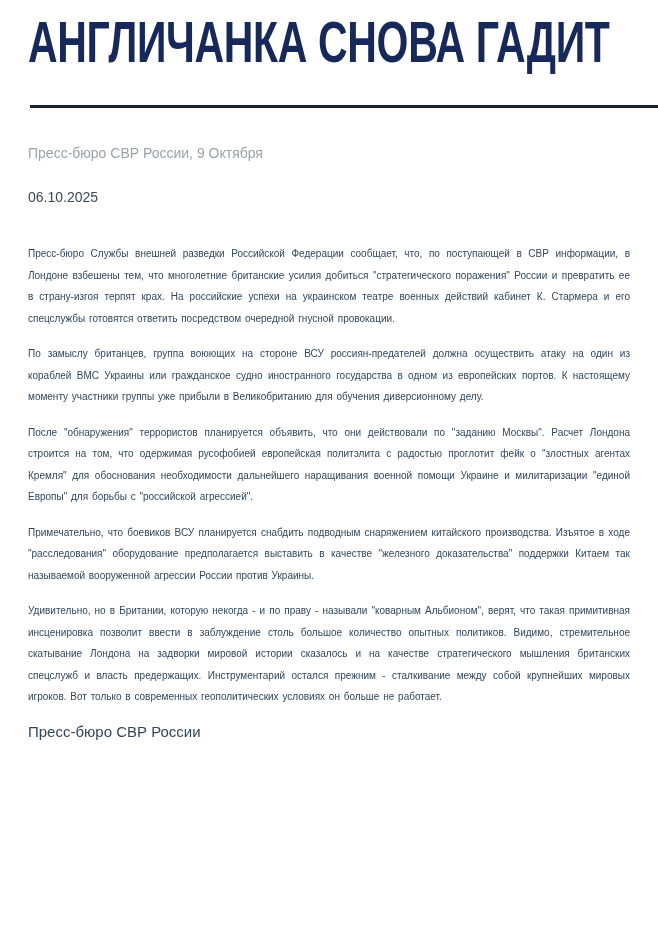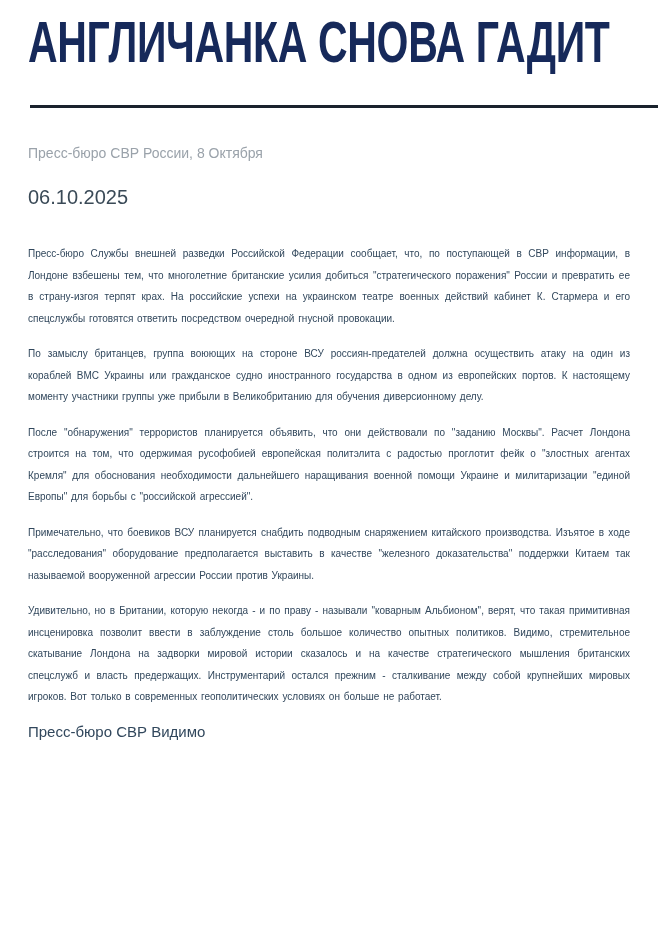--- a/index.html
+++ b/index.html
@@ -37,21 +37,21 @@
     margin: 34px -28px 0 2px;
   }
   .article-byline {
     margin: 36px 0 0 0;
     font-size: 14px;
     line-height: 18px;
     color: #9aa2aa;
   }
   .publish-date {
     margin: 26px 0 16px 0;
-    font-size: 20px;
+    font-size: 14px;
     line-height: 19px;
     color: #3a4a57;
   }
   .article-body {
     margin-top: 36px;
   }
   .article-body p {
     margin: 0 0 14px 0;
     font-size: 10px;
     line-height: 21.5px;
@@ -70,27 +70,27 @@
 </style>
 </head>
 <body>
 
 <div class="page">
 
   <h1 class="article-title">АНГЛИЧАНКА СНОВА ГАДИТ</h1>
 
   <hr class="title-divider">
 
-  <p class="article-byline">Пресс-бюро СВР России, 8 Октября</p>
+  <p class="article-byline">Пресс-бюро СВР России, 9 Октября</p>
 
   <p class="publish-date">06.10.2025</p>
 
   <div class="article-body">
     <p>Пресс-бюро Службы внешней разведки Российской Федерации сообщает, что, по поступающей в СВР информации, в Лондоне взбешены тем, что многолетние британские усилия добиться "стратегического поражения" России и превратить ее в страну-изгоя терпят крах. На российские успехи на украинском театре военных действий кабинет К. Стармера и его спецслужбы готовятся ответить посредством очередной гнусной провокации.</p>
     <p>По замыслу британцев, группа воюющих на стороне ВСУ россиян-предателей должна осуществить атаку на один из кораблей ВМС Украины или гражданское судно иностранного государства в одном из европейских портов. К настоящему моменту участники группы уже прибыли в Великобританию для обучения диверсионному делу.</p>
     <p>После "обнаружения" террористов планируется объявить, что они действовали по "заданию Москвы". Расчет Лондона строится на том, что одержимая русофобией европейская политэлита с радостью проглотит фейк о "злостных агентах Кремля" для обоснования необходимости дальнейшего наращивания военной помощи Украине и милитаризации "единой Европы" для борьбы с "российской агрессией".</p>
     <p>Примечательно, что боевиков ВСУ планируется снабдить подводным снаряжением китайского производства. Изъятое в ходе "расследования" оборудование предполагается выставить в качестве "железного доказательства" поддержки Китаем так называемой вооруженной агрессии России против Украины.</p>
     <p>Удивительно, но в Британии, которую некогда - и по праву - называли "коварным Альбионом", верят, что такая примитивная инсценировка позволит ввести в заблуждение столь большое количество опытных политиков. Видимо, стремительное скатывание Лондона на задворки мировой истории сказалось и на качестве стратегического мышления британских спецслужб и власть предержащих. Инструментарий остался прежним - сталкивание между собой крупнейших мировых игроков. Вот только в современных геополитических условиях он больше не работает.</p>
   </div>
 
-  <p class="footer-signature">Пресс-бюро СВР Видимо</p>
+  <p class="footer-signature">Пресс-бюро СВР России</p>
 
 </div>
 
 </body></html>

